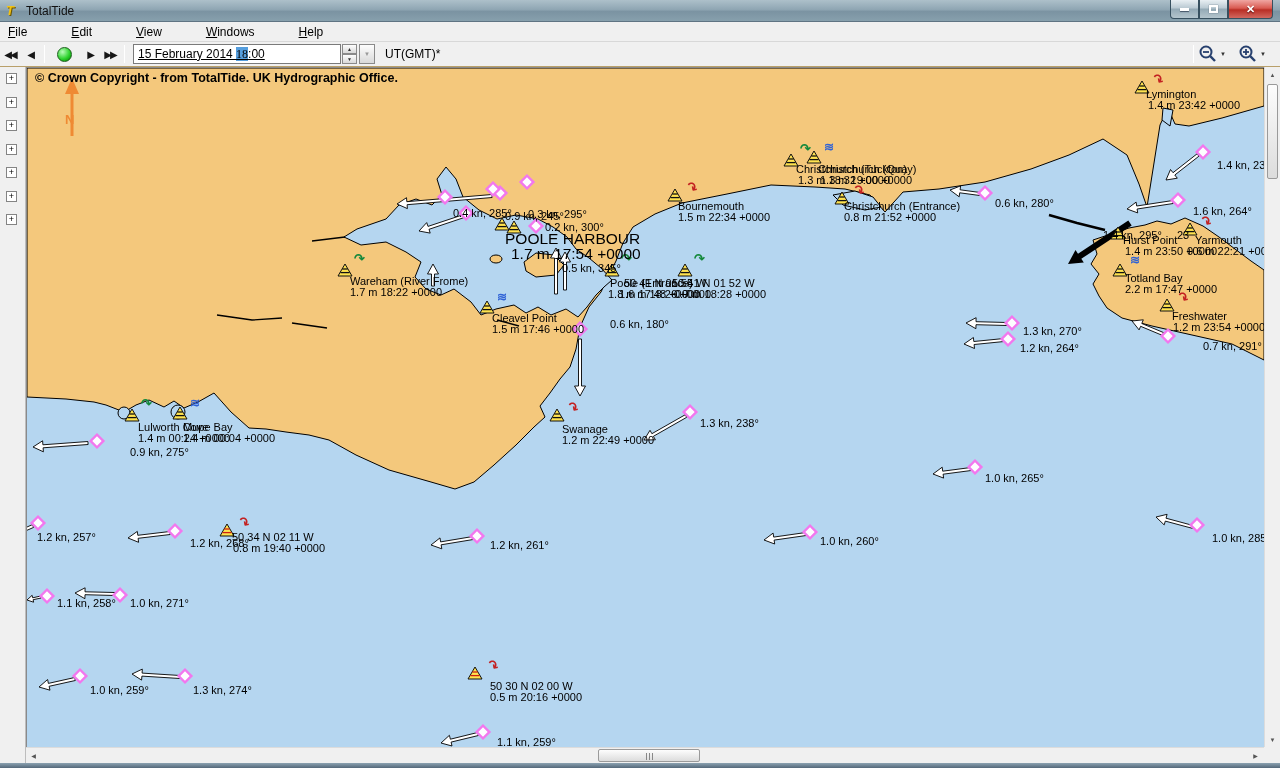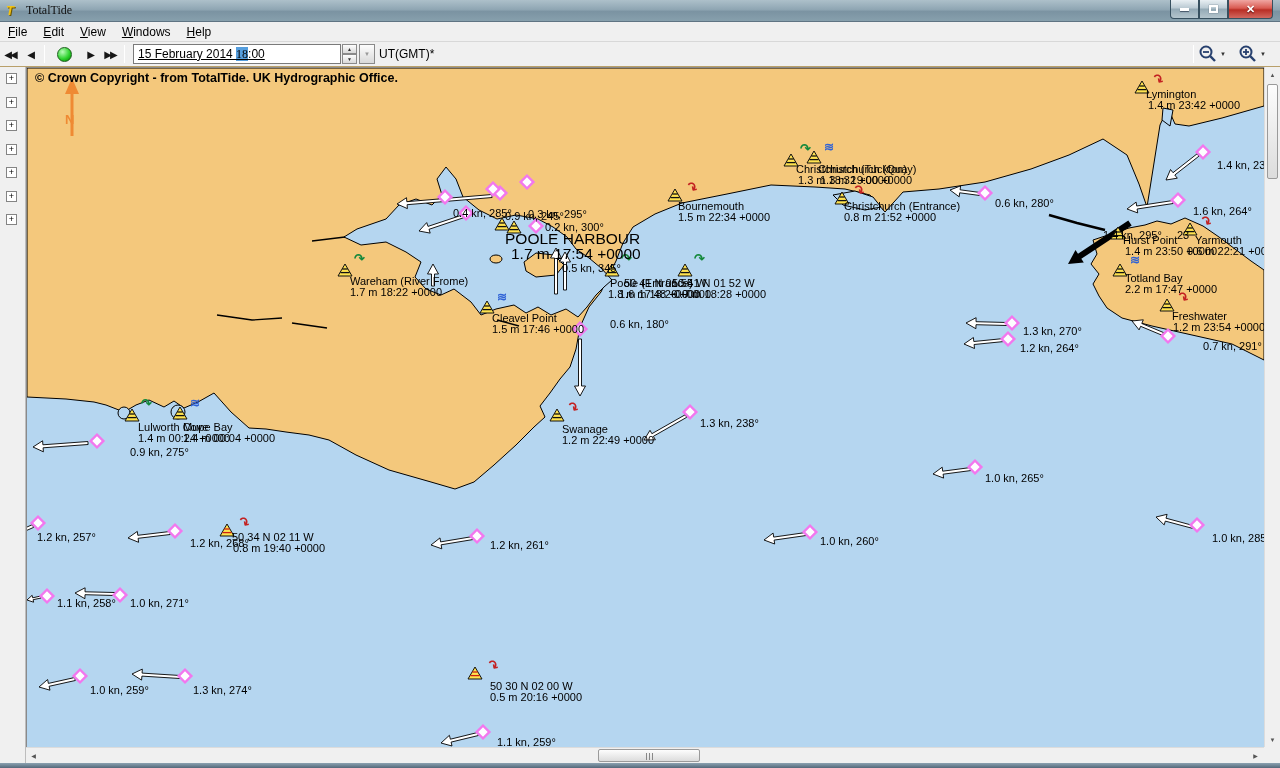--- a/index.html
+++ b/index.html
@@ -7,36 +7,36 @@
   .window{position:relative;width:1280px;height:768px;overflow:hidden;
     font-family:"Liberation Sans",sans-serif;background:#f0f0f0;}
 
   
   .titlebar{position:absolute;left:0;top:0;width:1280px;height:22px;
     background:linear-gradient(#adc0ca 0%,#8fa6b3 45%,#7b93a2 55%,#87a0ad 100%);
     border-bottom:1px solid #5f7483;display:flex;align-items:center;}
   .app-logo{width:14px;height:14px;margin:0 6px 0 6px;position:relative;
     font-weight:bold;font-style:italic;font-size:13px;line-height:14px;color:#f3c213;
     text-shadow:1px 1px 0 #6b5500;}
-  .title-text{font-size:12px;color:#111;font-family:Liberation Serif, serif;}
+  .title-text{font-size:12px;color:#111;}
   .winbtns{position:absolute;right:7px;top:0;display:flex;}
   .winbtn{width:29px;height:19px;border:1px solid #37505f;border-top:none;
     background:linear-gradient(#e8eff3,#b9c9d2 45%,#93a9b5 50%,#b4c5cd);
     display:flex;align-items:center;justify-content:center;}
   .winbtn.first{border-radius:0 0 0 4px;}
   .winbtn.close{width:45px;border-radius:0 0 4px 0;
     background:linear-gradient(#f0a6a2,#d95b52 45%,#b92e25 55%,#d2685f);}
   .glyph-min{width:9px;height:3px;background:#fff;box-shadow:0 1px 1px #456;}
   .glyph-max{width:9px;height:8px;border:2px solid #fff;box-shadow:0 0 1px #456;}
   .glyph-close{color:#fff;font-size:11px;font-weight:bold;text-shadow:0 1px 1px #500;}
 
   
   .menubar{position:absolute;left:0;top:22px;width:1280px;height:20px;
     background:#f0f0f0;border-bottom:1px solid #d8d8d8;display:flex;align-items:center;
-    font-size:12px;color:#000;}
+    font-size:12px;color:#000;gap:28px;}
   .menuitem{padding:2px 8px;}
   .menuitem u{text-decoration:underline;}
 
   
   .toolbar{position:absolute;left:0;top:42px;width:1280px;height:25px;
     background:#f0f0f0;border-bottom:1px solid #b9a06a;display:flex;align-items:center;
     font-size:12px;}
   .tbtn{min-width:18px;height:20px;display:flex;align-items:center;justify-content:center;
     color:#161616;font-size:10px;letter-spacing:-2px;padding:0 3px;margin:0 1px;}
   .tsep{width:1px;height:18px;background:#c6c6c6;border-right:1px solid #fff;margin:0 4px;}
@@ -45,21 +45,21 @@
     border:1px solid #1c5f1c;}
   .datefield{height:20px;width:208px;background:#fff;border:1px solid #7a7a7a;
     display:flex;align-items:center;padding:0 4px;margin-left:4px;}
   .datetext{text-decoration:underline;color:#000;white-space:pre;}
   .datetext .sel{background:#559ede;color:#000;font-family:Liberation Serif, serif;}
   .spincol{display:flex;flex-direction:column;margin-left:1px;}
   .spinbtn{width:15px;height:10px;border:1px solid #8a8a8a;background:linear-gradient(#fdfdfd,#d9d9d9);
     font-size:5px;display:flex;align-items:center;justify-content:center;color:#333;}
   .dropbtn{width:16px;height:20px;border:1px solid #8a8a8a;background:linear-gradient(#fdfdfd,#d9d9d9);
     margin-left:2px;font-size:6px;color:#999;display:flex;align-items:center;justify-content:center;}
-  .tzlabel{margin-left:4px;color:#000;}
+  .tzlabel{margin-left:10px;color:#000;}
   .zoomgroup{position:absolute;right:10px;top:2px;display:flex;align-items:center;height:20px;}
   .caret{font-size:6px;color:#333;margin:0 4px 0 2px;}
 
   
   .main{position:absolute;left:0;top:67px;width:1280px;height:701px;background:#f0f0f0;}
   .treepanel{position:absolute;left:0;top:0;width:26px;height:696px;background:#f0f0f0;
     border-right:1px solid #bdbdbd;}
   .expander{position:absolute;left:6px;width:11px;height:11px;background:#fff;
     border:1px solid #848484;font-size:9px;line-height:9px;text-align:center;color:#000;}
   .mapwrap{position:absolute;left:26px;top:0;width:1238px;height:680px;

